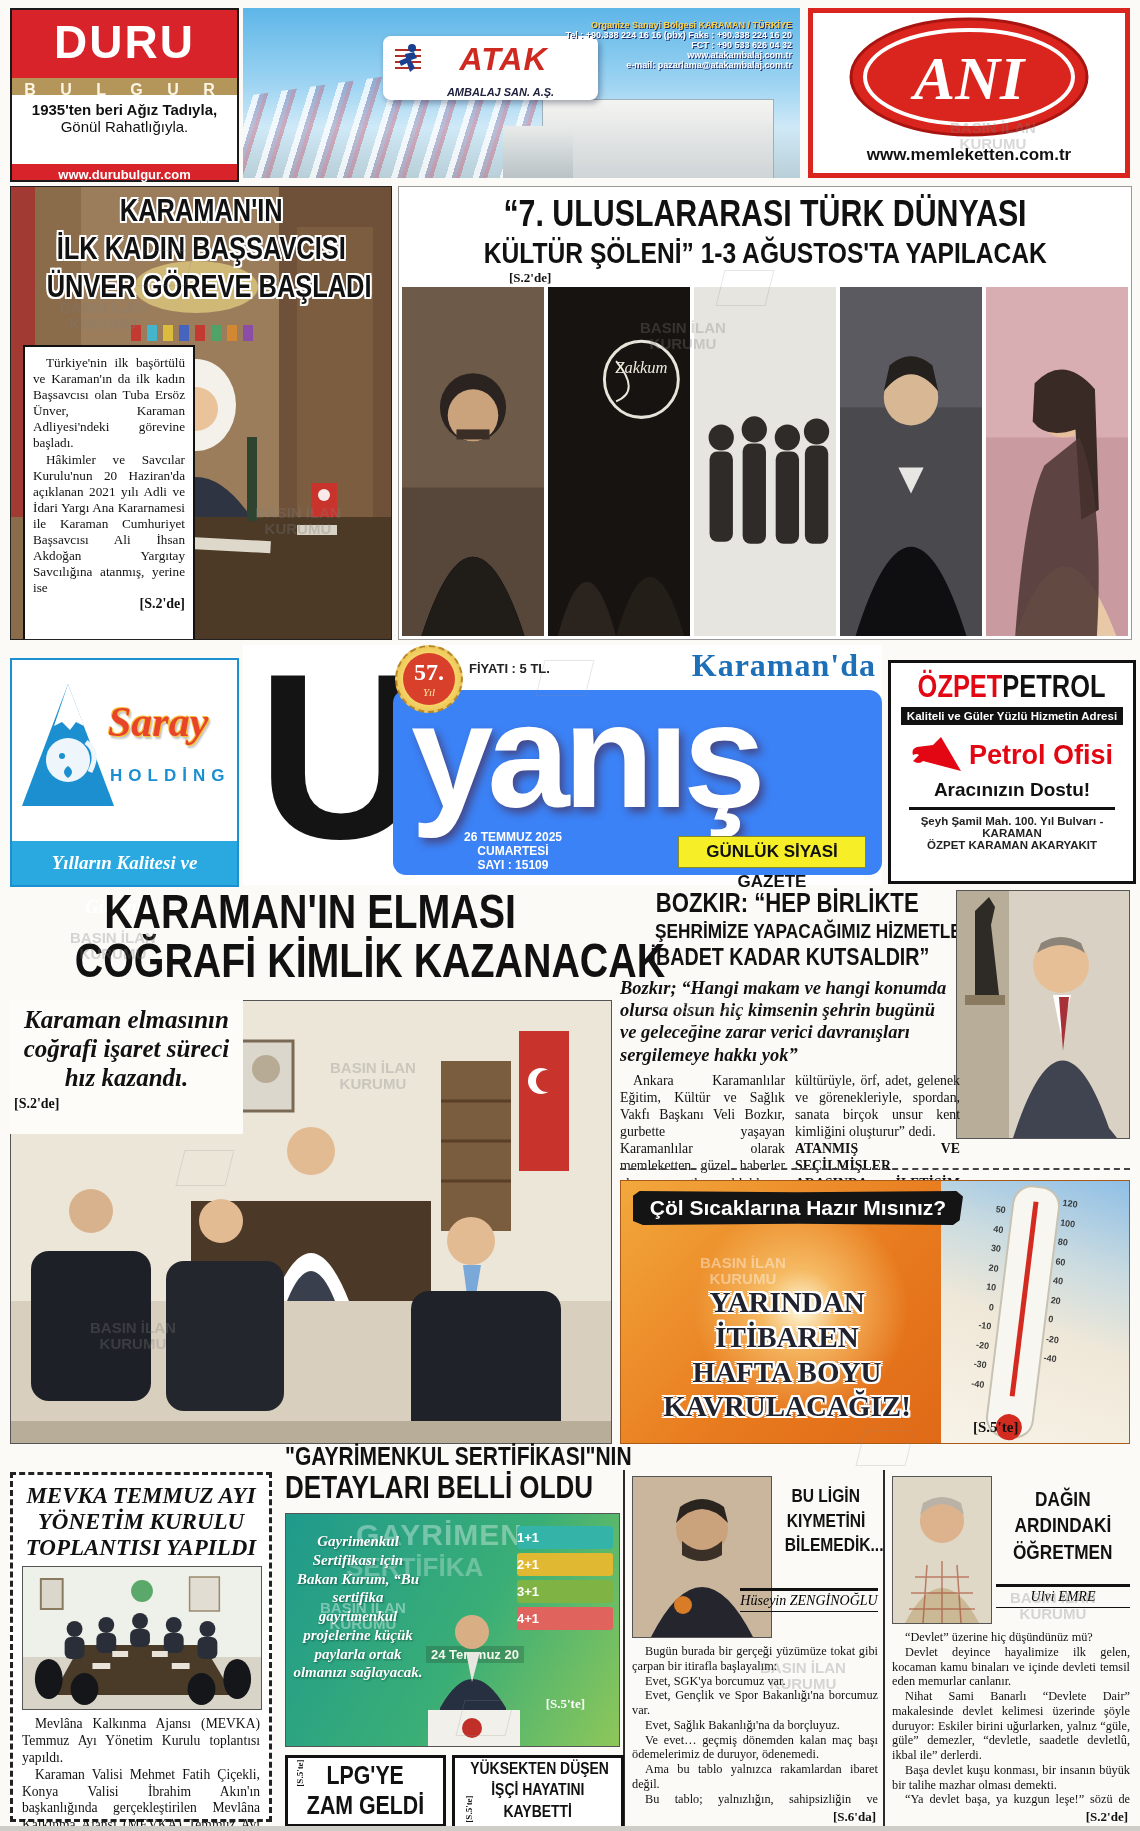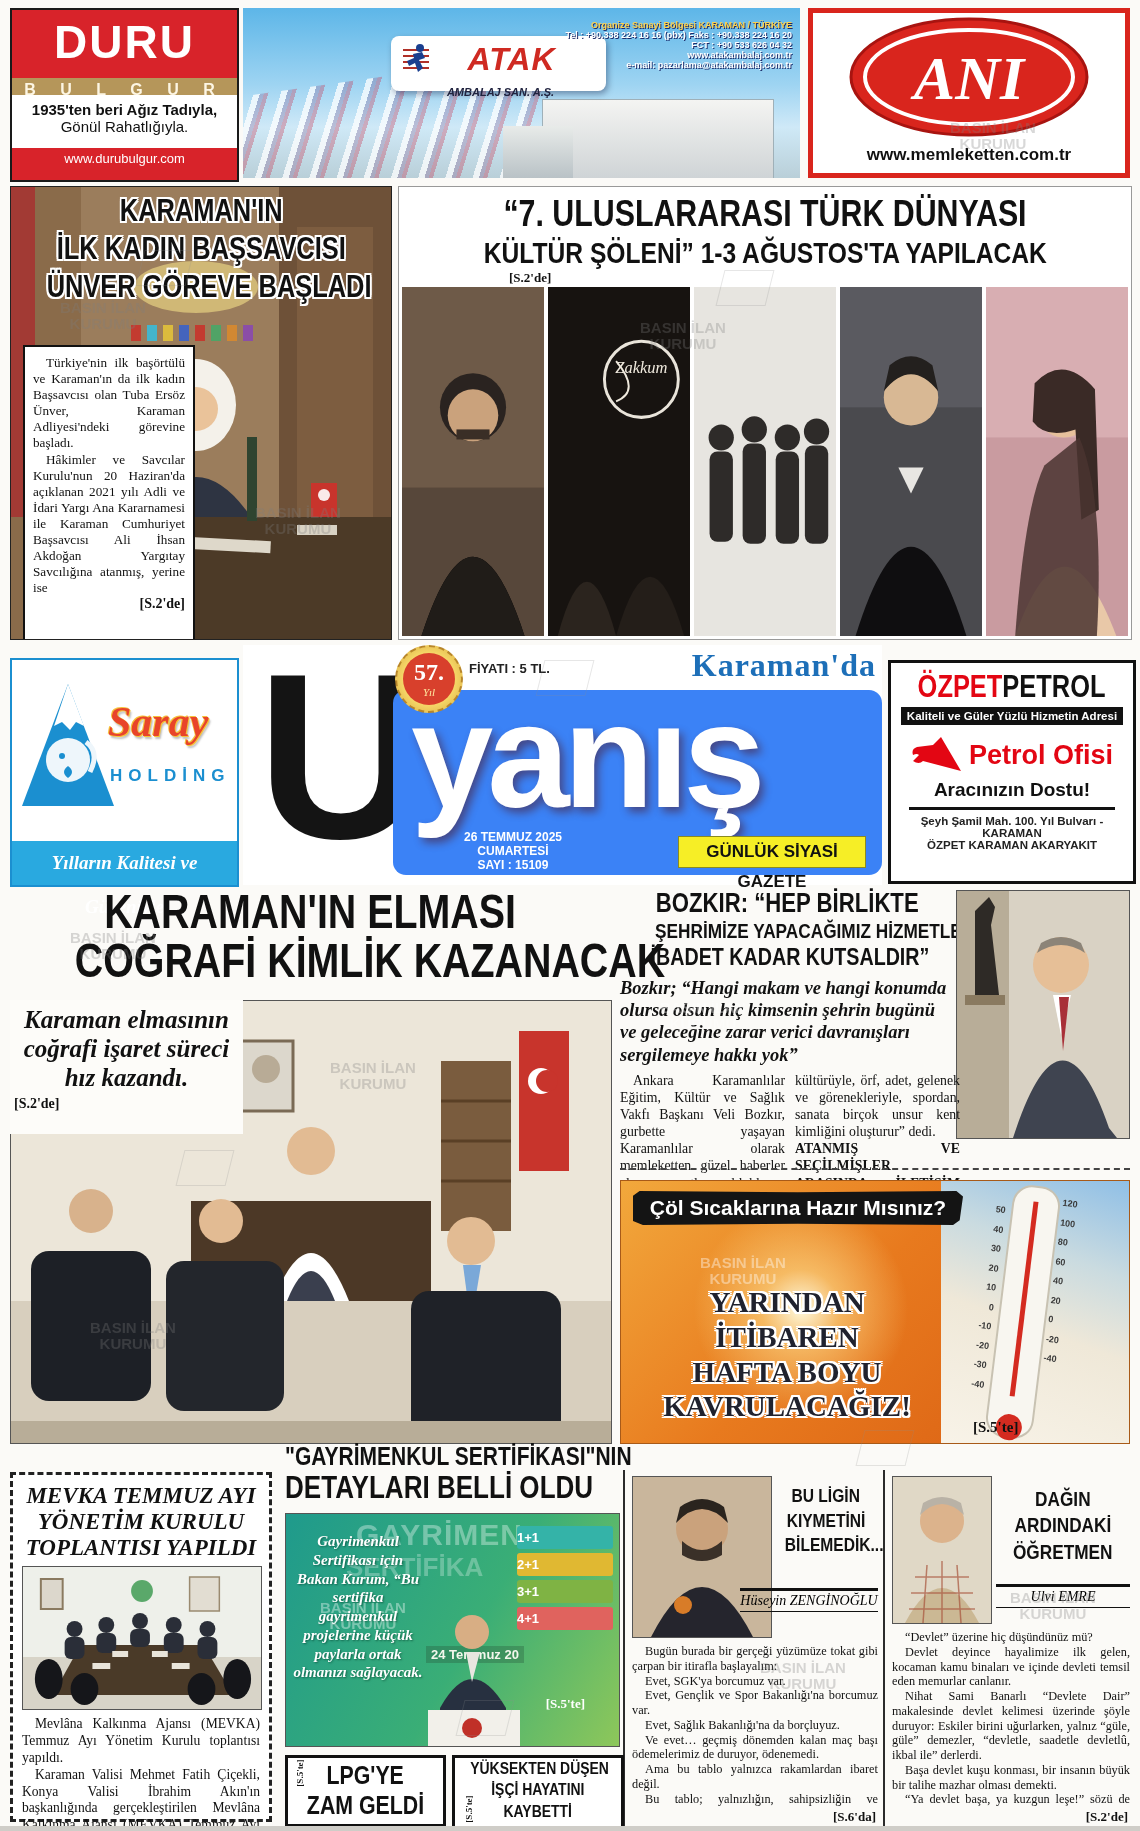--- a/index.html
+++ b/index.html
@@ -40,28 +40,28 @@
 
   <div class="abs ad" style="left:10px;top:8px;width:225px;height:170px;">
     <div class="duru-red" style="height:66px;padding-top:2px;">
       <div style="font-size:46px;font-weight:bold;letter-spacing:2px;line-height:60px;">DURU</div>
     </div>
     <div class="gold-band" style="height:17px;font-size:16px;line-height:24px;">B U L G U R</div>
     <div style="text-align:center;padding-top:6px;color:#111;">
       <div style="font-size:15px;font-weight:bold;">1935'ten beri Ağız Tadıyla,</div>
       <div style="font-size:15px;">Gönül Rahatlığıyla.</div>
     </div>
-    <div class="duru-red abs" style="left:0;right:0;bottom:0;height:32px;font-size:13px;font-weight:normal;line-height:22px;">www.durubulgur.com</div>
+    <div class="duru-red abs" style="left:0;right:0;bottom:0;height:16px;font-size:13px;font-weight:bold;line-height:22px;">www.durubulgur.com</div>
   </div>
 
   <div class="abs" style="left:243px;top:8px;width:557px;height:170px;background:linear-gradient(180deg,#5db6e8 0%,#9ed4f2 45%,#cfe9f7 70%,#b9cfd8 100%);overflow:hidden;">
     <div class="abs" style="left:-40px;top:70px;width:350px;height:120px;background:repeating-linear-gradient(115deg,rgba(255,255,255,.75) 0 6px,rgba(120,60,120,.25) 6px 10px,rgba(200,30,60,.3) 10px 14px,rgba(255,255,255,0) 14px 26px);transform:rotate(-8deg);"></div>
     <div class="abs" style="left:300px;top:92px;width:230px;height:78px;background:linear-gradient(180deg,#f4f4f2,#cfd4d6);box-shadow:0 0 0 1px #9fb0b8;"></div>
     <div class="abs" style="left:260px;top:118px;width:70px;height:52px;background:linear-gradient(180deg,#e8ebe9,#b9c2c6);"></div>
-    <div class="abs" style="left:148px;top:28px;width:215px;height:55px;background:#fff;border-radius:8px;box-shadow:2px 3px 6px rgba(0,0,40,.35);text-align:center;">
+    <div class="abs" style="left:140px;top:28px;width:215px;height:64px;background:#fff;border-radius:8px;box-shadow:2px 3px 6px rgba(0,0,40,.35);text-align:center;">
       <svg class="abs" style="left:8px;top:6px;" width="34" height="34" viewBox="0 0 34 34">
         <g fill="none" stroke="#b03028" stroke-width="2">
             <line x1="4" y1="8" x2="30" y2="8"></line>
             <line x1="4" y1="14" x2="30" y2="14"></line>
             <line x1="4" y1="20" x2="30" y2="20"></line>
             <line x1="4" y1="26" x2="30" y2="26"></line>
           </g>
         <g fill="#1a3f8f">
             <circle cx="21" cy="6" r="4"></circle>
             <path d="M14 12 L23 10 L26 16 L20 18 L24 26 L19 30 L16 21 L10 24 L8 19 L15 16 Z"></path>

